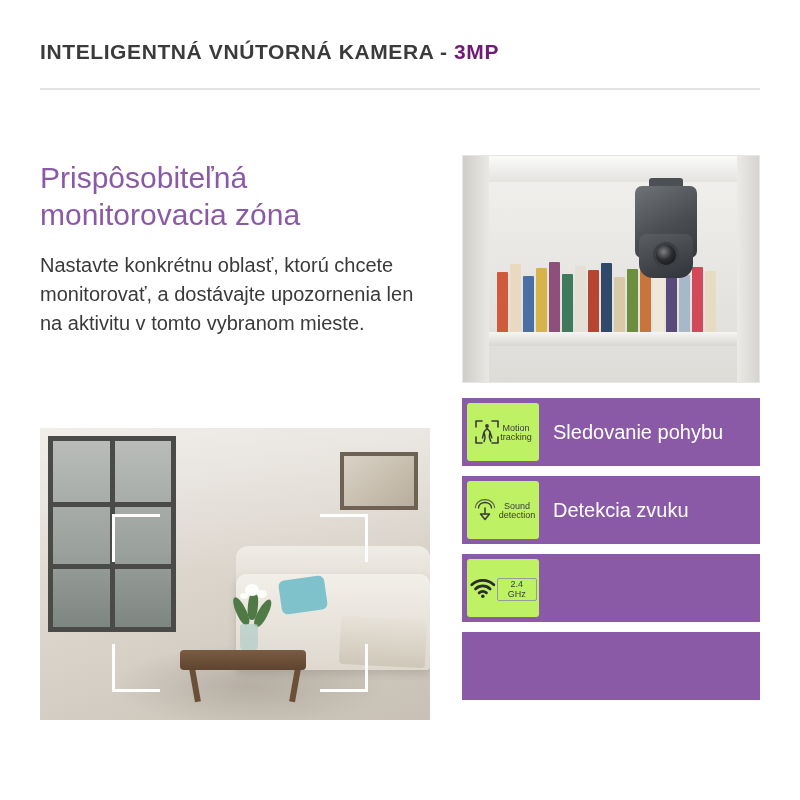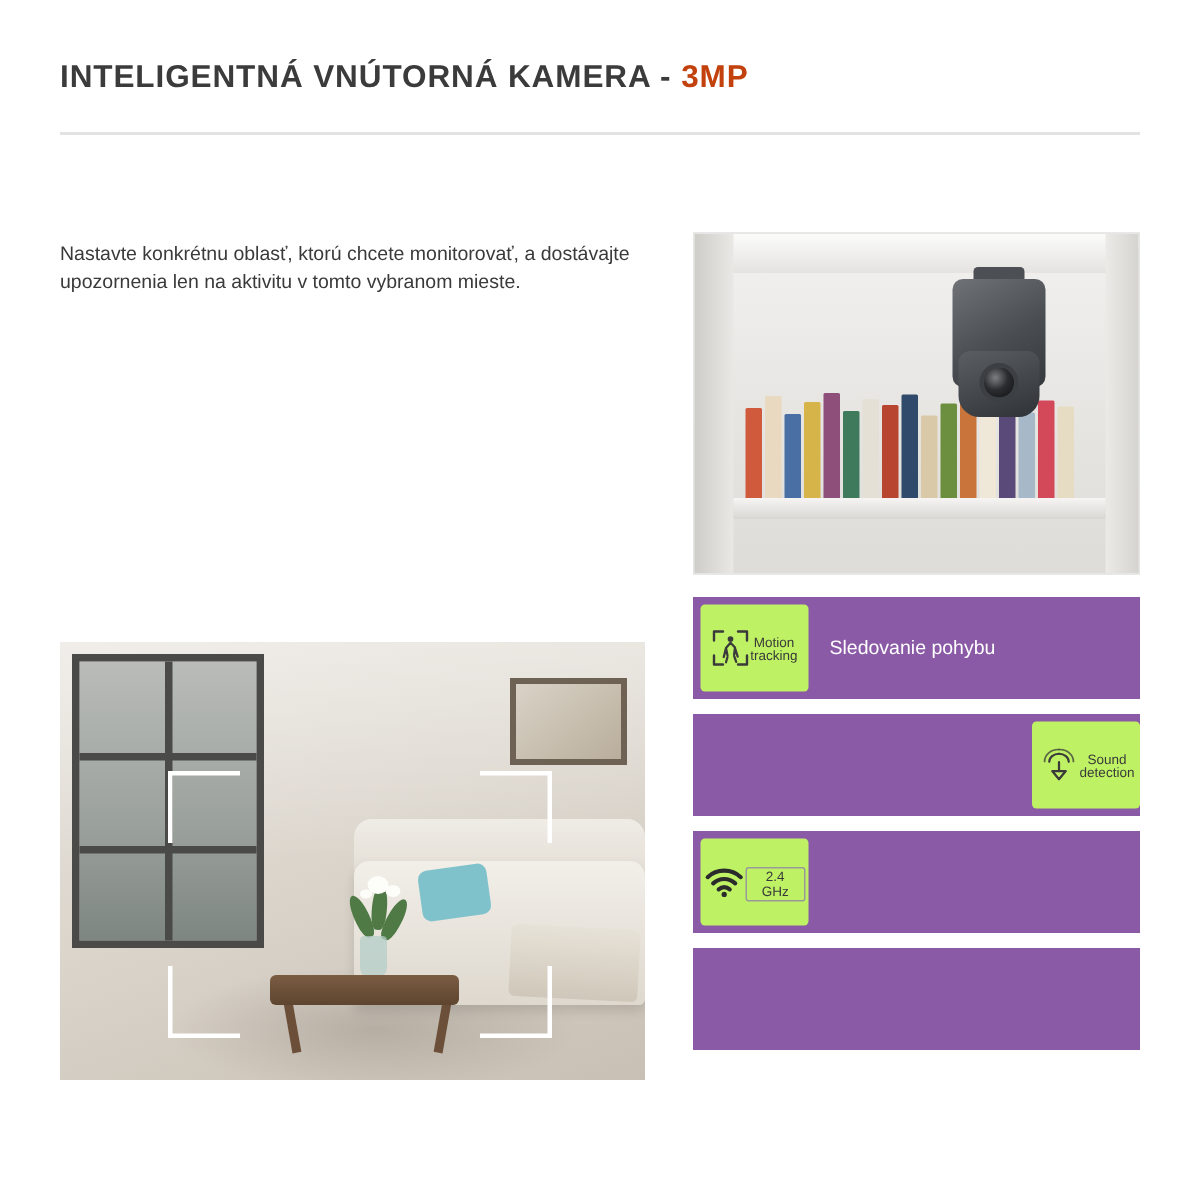--- a/index.html
+++ b/index.html
@@ -22,21 +22,21 @@
     left: 40px;
     top: 40px;
     width: 720px;
     font-size: 21px;
     font-weight: bold;
     letter-spacing: 0.6px;
     color: #3b3b3b;
     white-space: nowrap;
   }
   .header .accent {
-    color: #c2410c;
+    color: #701a75;
   }
   .header-rule {
     position: absolute;
     left: 40px;
     top: 88px;
     width: 720px;
     height: 2px;
     background: #e3e3e3;
   }
 
@@ -48,21 +48,21 @@
     width: 390px;
   }
   .headline {
     font-size: 30px;
     line-height: 1.22;
     color: #8b5aa6;
     font-weight: normal;
     margin: 0 0 18px 0;
   }
   .body-copy {
-    font-size: 13px;
+    font-size: 20px;
     line-height: 1.45;
     color: #3a3a3a;
     margin: 0;
   }
 
   
   .room-photo {
     position: absolute;
     left: 40px;
     top: 428px;
@@ -308,35 +308,36 @@
     border: 1px solid #9a9a9a;
     border-radius: 2px;
     padding: 1px 4px;
   }
   .feature .flabel {
     flex: 1;
     display: flex;
     align-items: center;
     padding: 0 12px 0 14px;
     color: #ffffff;
-    font-size: 13px;
+    font-size: 20px;
     line-height: 1.25;
     white-space: pre-line;
   }
   .icon-svg { display: block; }
 </style>
 </head>
 <body>
 
 <div class="header">
   <span>INTELIGENTNÁ VNÚTORNÁ KAMERA - </span><span class="accent">3MP</span>
 </div>
 <div class="header-rule"></div>
 
 <div class="left-col">
+  <h2 class="headline">Prispôsobiteľná monitorovacia zóna</h2>
   <p class="body-copy">Nastavte konkrétnu oblasť, ktorú chcete monitorovať, a dostávajte upozornenia len na aktivitu v tomto vybranom mieste.</p>
 </div>
 
 <div class="room-photo">
   <div class="room-bg"></div>
   <div class="window">
     <div class="window-bar2"></div>
   </div>
   <div class="wall-art"></div>
   <div class="couch-back"></div>
@@ -417,20 +418,21 @@
         <path d="M14 3.5c-3.6 0-6.5 2.4-6.5 5.4" stroke="#3a3a3a" stroke-width="1.4" fill="none" stroke-linecap="round"></path>
         <path d="M14 3.5c3.6 0 6.5 2.4 6.5 5.4" stroke="#3a3a3a" stroke-width="1.4" fill="none" stroke-linecap="round"></path>
         <path d="M14 0.6c-5.3 0-9.6 3.6-9.6 8" stroke="#3a3a3a" stroke-width="1.2" fill="none" stroke-linecap="round" opacity="0.75"></path>
         <path d="M14 0.6c5.3 0 9.6 3.6 9.6 8" stroke="#3a3a3a" stroke-width="1.2" fill="none" stroke-linecap="round" opacity="0.75"></path>
         <path d="M14 9v6" stroke="#3a3a3a" stroke-width="1.5" stroke-linecap="round"></path>
         <path d="M9.5 15h9l-4.5 5.5z" fill="none" stroke="#3a3a3a" stroke-width="1.5" stroke-linejoin="round"></path>
       </svg>
       <div class="cap">Sound
 detection</div>
     </div>
+    <div class="flabel">Detekcia zvuku</div>
   </div>
 
   <div class="feature" style="background: rgb(139, 90, 166);">
     <div class="badge">
       <svg class="icon-svg" width="30" height="22" viewBox="0 0 30 22">
         <path d="M3 7.5C6.2 4.5 10.4 2.8 15 2.8s8.8 1.7 12 4.7" stroke="#2b2b2b" stroke-width="3" fill="none" stroke-linecap="round"></path>
         <path d="M7 12c2.2-2 5-3.2 8-3.2s5.8 1.2 8 3.2" stroke="#2b2b2b" stroke-width="3" fill="none" stroke-linecap="round"></path>
         <path d="M11 16.3c1.2-1 2.5-1.6 4-1.6s2.8.6 4 1.6" stroke="#2b2b2b" stroke-width="3" fill="none" stroke-linecap="round"></path>
         <circle cx="15" cy="20" r="1.9" fill="#2b2b2b"></circle>
       </svg>

